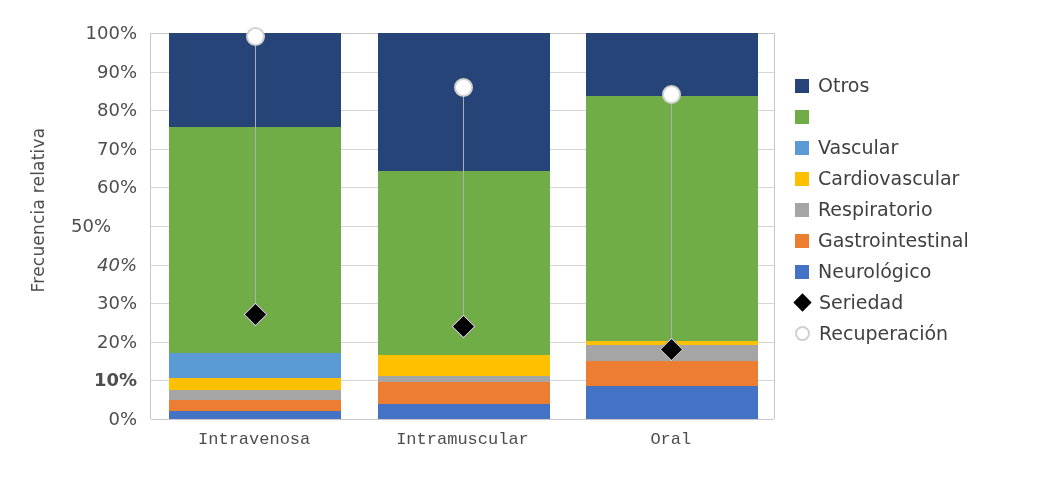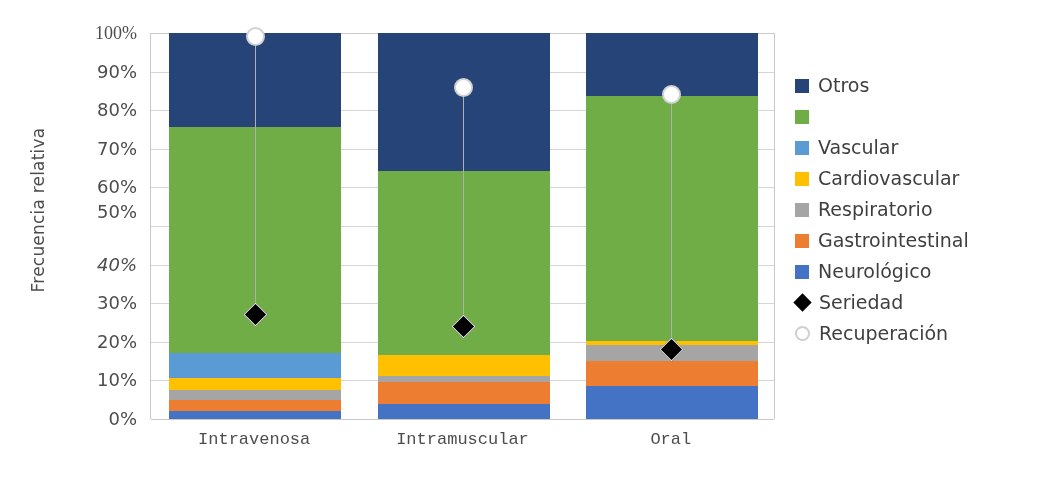--- a/index.html
+++ b/index.html
@@ -135,30 +135,30 @@
           <div class="seg" style="background: rgb(38, 68, 120); bottom: 323.082px; height: 62.918px;"></div>
         </div>
         <div class="marker-stem" style="bottom: 69.48px; height: 254.76px; background: rgb(176, 176, 176);"></div>
         <div class="marker-diamond" style="bottom: 60.98px;"></div>
         <div class="marker-circle" style="bottom: 314.74px;"></div>
       </div>
     </div>
 
   <div id="ytick-layer">
       <div class="ytick-lbl" style="position: absolute; left: 45px; top: 419px;">0%</div>
-      <div class="ytick-lbl" style="position: absolute; left: 45px; top: 380.4px;">10%</div>
+      <div class="ytick-lbl" style="position: absolute; left: 45px; top: 380.4px; font-weight: bold;">10%</div>
       <div class="ytick-lbl" style="position: absolute; left: 45px; top: 341.8px;">20%</div>
       <div class="ytick-lbl" style="position: absolute; left: 45px; top: 303.2px;">30%</div>
       <div class="ytick-lbl" style="position: absolute; left: 45px; top: 264.6px; font-style: italic;">40%</div>
-      <div class="ytick-lbl" style="position: absolute; left: 45px; top: 212px;">50%</div>
+      <div class="ytick-lbl" style="position: absolute; left: 45px; top: 226px; text-align: center;">50%</div>
       <div class="ytick-lbl" style="position: absolute; left: 45px; top: 187.4px;">60%</div>
       <div class="ytick-lbl" style="position: absolute; left: 45px; top: 148.8px;">70%</div>
       <div class="ytick-lbl" style="position: absolute; left: 45px; top: 110.2px;">80%</div>
       <div class="ytick-lbl" style="position: absolute; left: 45px; top: 71.6px;">90%</div>
-      <div class="ytick-lbl" style="position: absolute; left: 45px; top: 33px; font-family: Liberation Serif, serif;">100%</div>
+      <div class="ytick-lbl" style="position: absolute; left: 45px; top: 33px;">100%</div>
     </div>
   <div id="xtick-layer">
       <div class="xtick-lbl" style="left: 150px; width: 208.333px;">Intravenosa</div>
       <div class="xtick-lbl" style="left: 358.333px; width: 208.333px;">Intramuscular</div>
       <div class="xtick-lbl" style="left: 566.667px; width: 208.333px;">Oral</div>
     </div>
 
   <div class="legend" id="legend">
       <div class="legend-row">
         <span class="legend-swatch" style="background: rgb(38, 68, 120);"></span>

